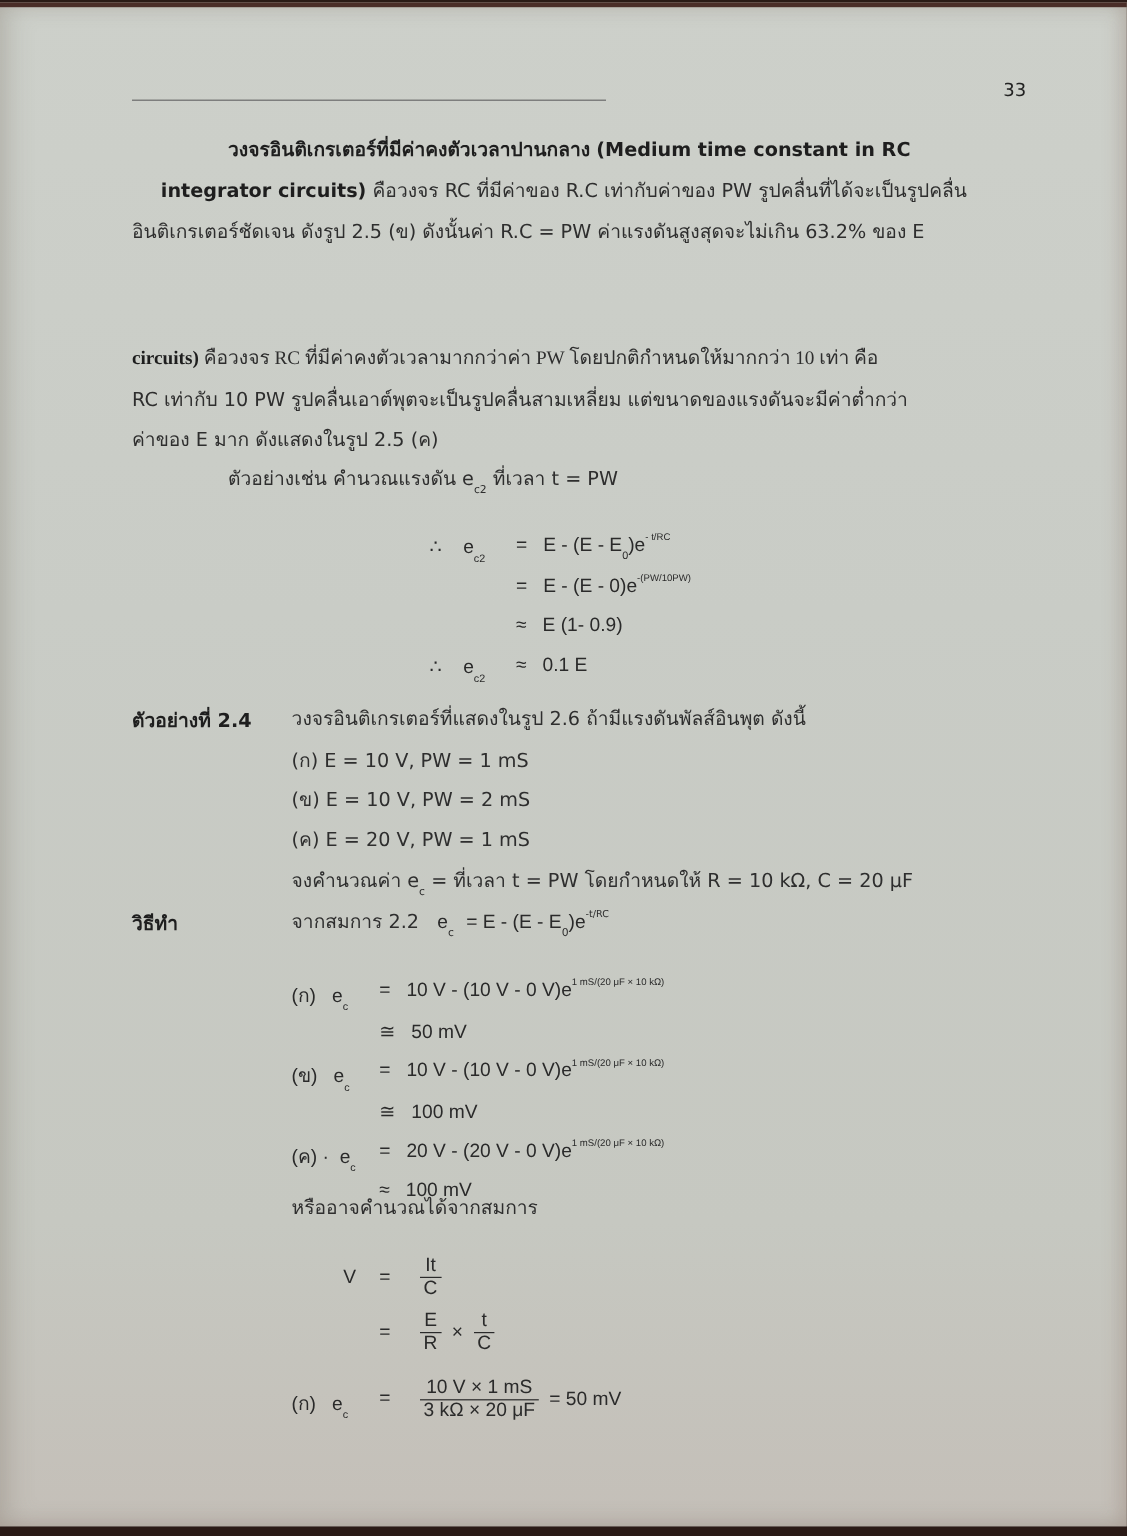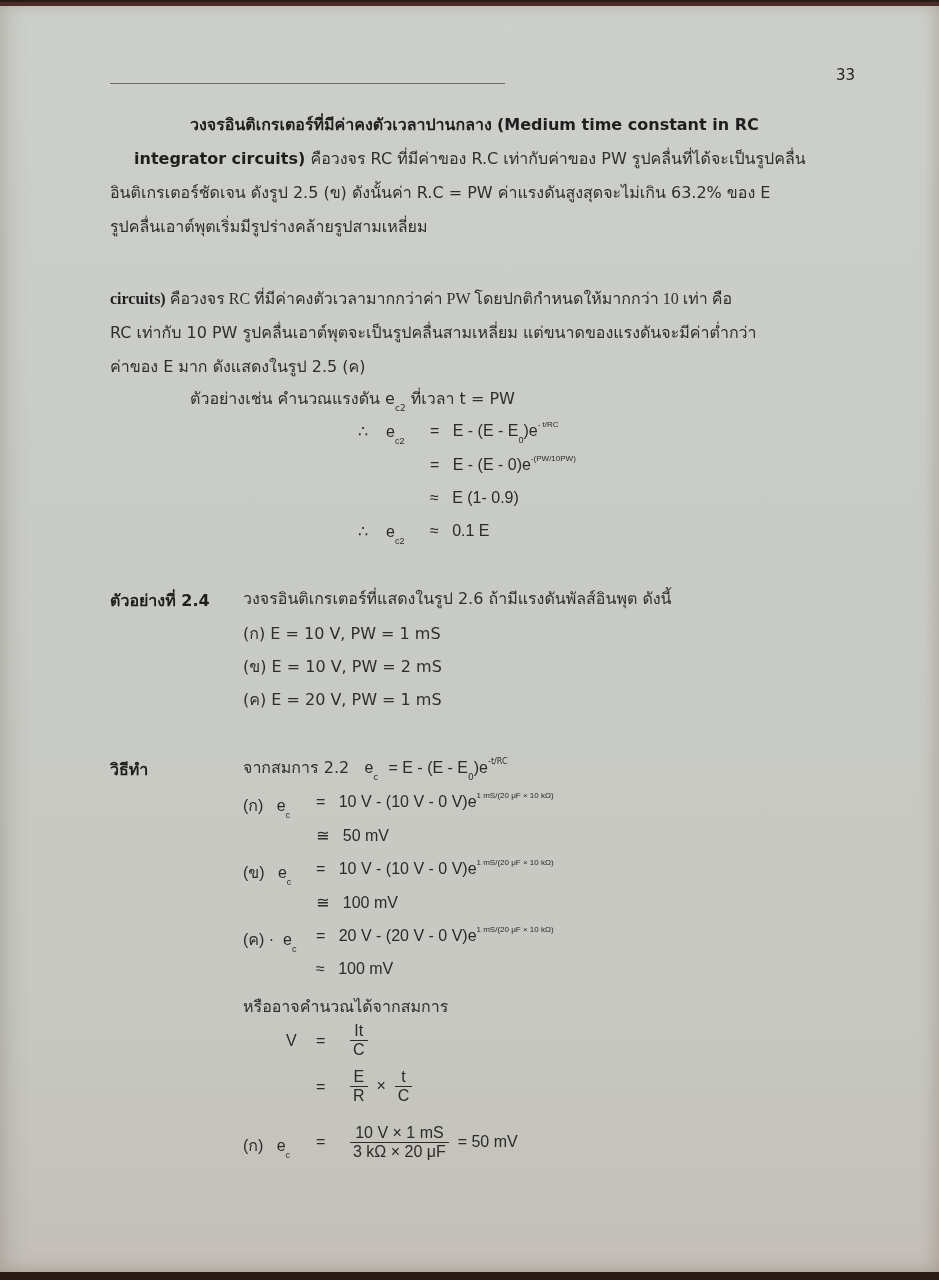--- a/index.html
+++ b/index.html
@@ -15,21 +15,21 @@
     box-shadow: inset 8px 0 20px rgba(120,110,100,0.25), inset -6px 0 14px rgba(140,110,100,0.25);
   }
   .top-edge { position:absolute; left:0; top:0; width:939px; height:4px; background:#4a2d28; }
   .abs { position: absolute; white-space: nowrap; }
   .header-rule { position:absolute; left:110px; top:81px; width:395px; height:1px; background:#6a6a6a; }
   .header-text { left: 510px; top: 66px; font-size: 13px; color:#333; }
   .page-number { left: 836px; top: 64px; font-size: 15px; color:#222; }
   .para { font-size: 16px; line-height: 34px; color:#2e2e2e; }
   .bold { font-weight: bold; color:#1e1e1e; }
   .line { position:absolute; white-space:nowrap; }
-  .math { font-family: "Liberation Sans", "DejaVu Sans", sans-serif; font-size: 16px; color:#2a2a2a; }
+  .math { font-family: "Liberation Sans", "DejaVu Sans", sans-serif; font-size: 16px; color:#2a2a2a;margin-top:24px; }
   .sub { font-size: 9px; position: relative; top: 7px; }
   .sup { font-size: 8px; position: relative; top: -9px; }
   .frac { display:inline-block; text-align:center; vertical-align: middle; line-height: 18px; }
   .frac .num { display:block; border-bottom:1px solid #2a2a2a; padding: 0 3px; }
   .frac .den { display:block; padding: 0 3px; }
   .label-bold { font-weight:bold; font-size:16px; color:#1e1e1e; }
 </style>
 </head>
 <body>
 
@@ -41,21 +41,20 @@
 
   <div class="line para" style="left:190px; top:106px; width:664px;">
     <span class="bold">วงจรอินติเกรเตอร์ที่มีค่าคงตัวเวลาปานกลาง</span>
     <span class="bold">(Medium time constant in RC</span>
   </div>
   <div class="line para" style="left:124px; top:140px;margin-left:10px;">
     <span class="bold">integrator circuits)</span>
     <span>คือวงจร RC ที่มีค่าของ R.C เท่ากับค่าของ PW รูปคลื่นที่ได้จะเป็นรูปคลื่น</span>
   </div>
   <div class="line para" style="left:110px; top:174px;">อินติเกรเตอร์ชัดเจน ดังรูป 2.5 (ข) ดังนั้นค่า R.C = PW ค่าแรงดันสูงสุดจะไม่เกิน 63.2% ของ E</div>
-  <div class="line para" style="left:110px; top:208px;">รูปคลื่นเอาต์พุตเริ่มมีรูปร่างคล้ายรูปสามเหลี่ยม</div>
 
   <div class="line para" style="left:110px; top:280px;font-family:Liberation Serif, serif;">
     <span class="bold">circuits)</span>
     <span>คือวงจร RC ที่มีค่าคงตัวเวลามากกว่าค่า PW โดยปกติกำหนดให้มากกว่า 10 เท่า คือ</span>
   </div>
   <div class="line para" style="left:110px; top:314px;">RC เท่ากับ 10 PW รูปคลื่นเอาต์พุตจะเป็นรูปคลื่นสามเหลี่ยม แต่ขนาดของแรงดันจะมีค่าต่ำกว่า</div>
   <div class="line para" style="left:110px; top:348px;">ค่าของ E มาก ดังแสดงในรูป 2.5 (ค)</div>
 
   <div class="line para" style="left:190px; top:380px;">
     <span>ตัวอย่างเช่น คำนวณแรงดัน e</span><span class="sub">c2</span><span> ที่เวลา t = PW</span>
@@ -86,20 +85,23 @@
     <span>0.1 E</span>
   </div>
 
   <div class="line" style="left:110px; top:586px;">
     <span class="label-bold">ตัวอย่างที่ 2.4</span>
   </div>
   <div class="line para" style="left:243px; top:580px; line-height:34px;">วงจรอินติเกรเตอร์ที่แสดงในรูป 2.6 ถ้ามีแรงดันพัลส์อินพุต ดังนี้</div>
   <div class="line para" style="left:243px; top:615px;">(ก) E = 10 V, PW = 1 mS</div>
   <div class="line para" style="left:243px; top:648px;">(ข) E = 10 V, PW = 2 mS</div>
   <div class="line para" style="left:243px; top:681px;">(ค) E = 20 V, PW = 1 mS</div>
+  <div class="line para" style="left:243px; top:715px;">
+    <span>จงคำนวณค่า e</span><span class="sub">c</span><span> = ที่เวลา t = PW โดยกำหนดให้ R = 10 kΩ, C = 20 μF</span>
+  </div>
 
   <div class="line" style="left:110px; top:755px;">
     <span class="label-bold">วิธีทำ</span>
   </div>
   <div class="line para" style="left:243px; top:749px;">
     <span>จากสมการ 2.2</span>&nbsp;&nbsp;
     <span class="math">e</span><span class="sub">c</span>&nbsp;
     <span class="math">=  E - (E - E</span><span class="sub">0</span><span class="math">)e</span><span class="sup">-t/RC</span>
   </div>
 

